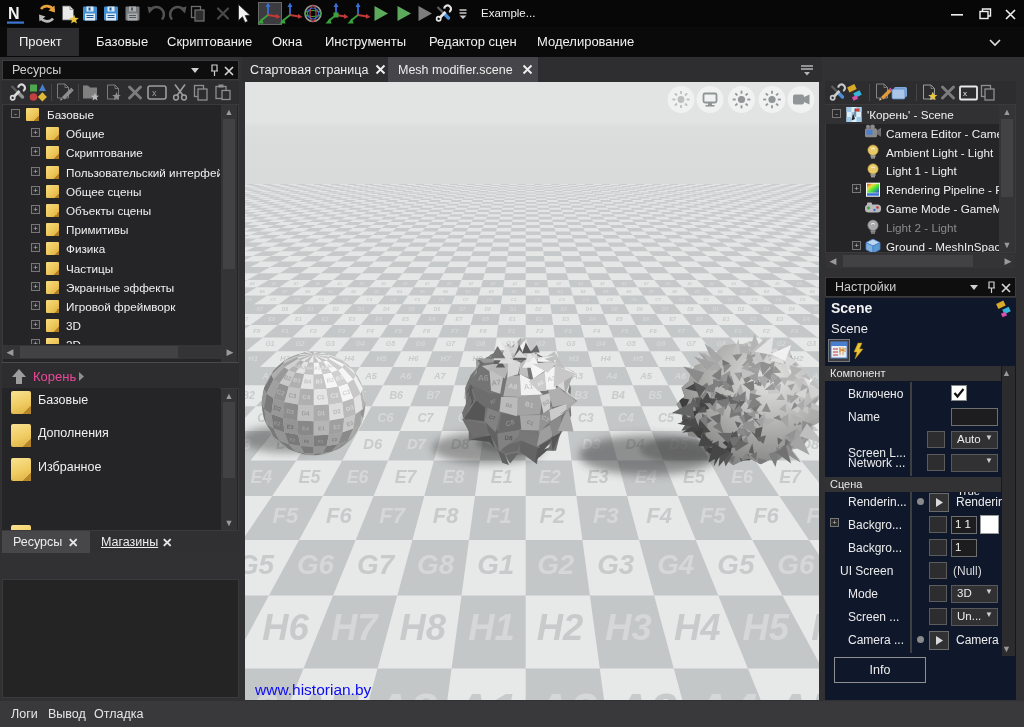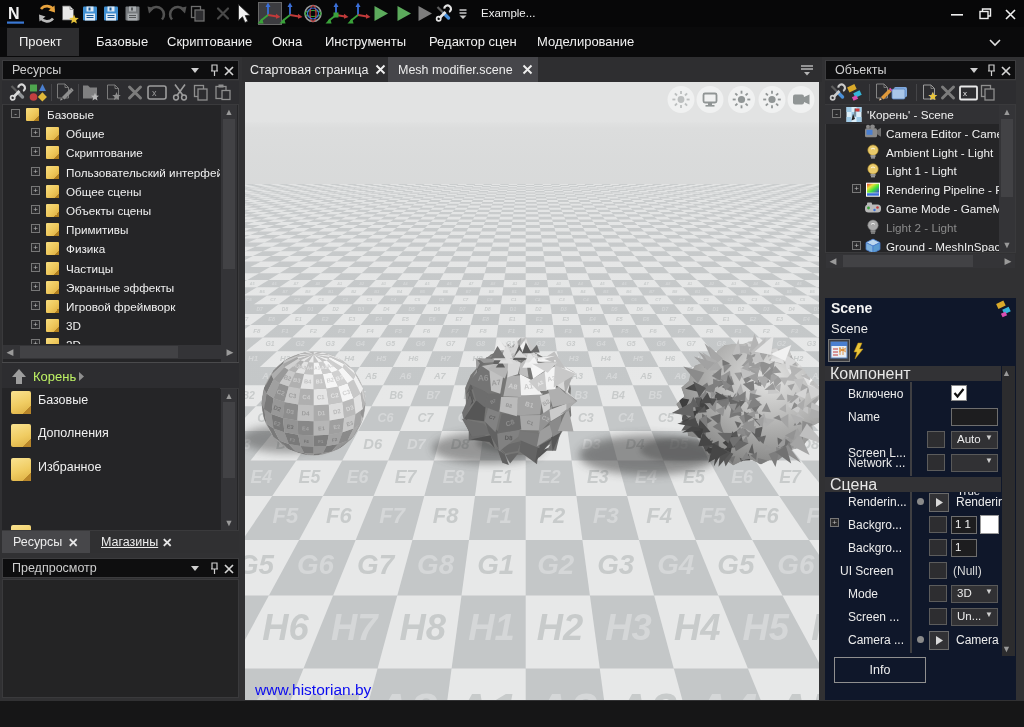--- a/index.html
+++ b/index.html
@@ -25,21 +25,21 @@
 .sb .ar { position:absolute; color:#9a9a9a; font-size:9px; line-height:10px; text-align:center; }
 .tab2 { position:absolute; color:#ededed; font-size:12.5px; }
 .x { color:#e8e8e8; font-weight:bold; }
 #statusbar { position:absolute; left:0; top:701px; width:1024px; height:26px; background:#39393b; color:#e6e6e6; font-size:12.5px; }
 #statusbar span { position:absolute; top:6px; }
 .dd { position:absolute; background:#313134; border:1px solid #595959; color:#ededed; font-size:11.5px; }
 .dd b { position:absolute; right:4px; top:1px; color:#cfcfcf; font-size:8px; font-weight:normal; }
 .inp { position:absolute; background:#1d1d1f; border:1px solid #6e6e6e; color:#f2f2f2; font-size:11.5px; }
 .box17 { position:absolute; width:18px; height:17px; background:#2d2d30; border:1px solid #5c5c5c; }
 .plbl { position:absolute; color:#ececec; font-size:12px; white-space:nowrap; }
-.sech { position:absolute; left:0; width:176px; height:15px; background:#323235; color:#e6e6e6; font-size:16px; padding-left:5px; line-height:15px; }
+.sech { position:absolute; left:0; width:176px; height:15px; background:#323235; color:#e6e6e6; font-size:11px; padding-left:5px; line-height:15px; }
 svg text { user-select:none; }
 .bigfolder { position:absolute; width:20px; height:23px; display:block;
 background:linear-gradient(160deg,#f9e291 0%,#f0cc62 55%,#dcae42 100%); border-radius:2px; }
 .bigfolder::after { content:""; position:absolute; right:0; bottom:0; width:8px; height:8px;
 background:linear-gradient(315deg,#b8862a 50%,rgba(0,0,0,0) 50%); }
 </style>
 </head>
 <body>
 <div id="win">
 
@@ -315,21 +315,21 @@
 <div class="sb" style="left:3px;top:288px;width:234px;height:14px;">
   <div class="ar" style="left:2px;top:2px;width:10px;">◀</div>
   <div class="th" style="left:17px;top:1px;width:158px;height:12px;"></div>
   <div class="ar" style="right:2px;top:2px;width:10px;">▶</div>
 </div>
 
 <div class="abs" style="left:2px;top:305px;width:237px;height:27px;background:#2d2d30;border-top:1px solid #4a4a4c;">
   <svg class="abs" style="left:8px;top:5px" width="18" height="18">
           <polygon points="9,1 16,9 12,9 12,16 6,16 6,9 2,9" fill="#9d9d9d"></polygon>
         </svg>
-  <span class="abs" style="left:31px;top:6px;color:#bef264;font-size:13px;">Корень</span>
+  <span class="abs" style="left:31px;top:6px;color:#ec4899;font-size:13px;">Корень</span>
   <svg class="abs" style="left:76px;top:9px" width="8" height="10">
           <polygon points="1,0 6,4.5 1,9" fill="#8f8f8f"></polygon>
         </svg>
 </div>
 
 <div class="treebg" style="left:2px;top:331px;width:237px;height:143px;"></div>
 <div class="abs" style="left:2px;top:331px;width:218px;height:142px;overflow:hidden;background:#252527;">
         <div class="abs" style="left:0;top:3px;height:33px;width:218px;">
           <span class="bigfolder" style="left:9px;top:0;"></span>
           <span class="abs" style="left:36px;top:2px;color:#f0f0f0;font-size:12.5px;">Базовые</span>
@@ -351,32 +351,20 @@
 </div>
 
 <div class="abs" style="left:2px;top:474px;width:237px;height:22px;background:#303032;">
   <div class="abs" style="left:0;top:0;width:88px;height:22px;background:#47474a;"></div>
   <span class="tab2" style="left:11px;top:4px;">Ресурсы</span>
   <span class="tab2 x" style="left:66px;top:4px;">✕</span>
   <span class="tab2" style="left:99px;top:4px;text-decoration:underline;">Магазины</span>
   <span class="tab2 x" style="left:160px;top:4px;">✕</span>
 </div>
 
-<div class="panel-title" style="left:2px;top:501px;width:237px;height:20px;">
-  <span class="t">Предпросмотр</span>
-  <svg class="abs" style="left:188px;top:7px" width="10" height="8">
-          <polygon points="0,0 8,0 4,5" fill="#cfcfcf"></polygon>
-        </svg>
-  <svg class="abs" style="left:206px;top:3px" width="11" height="13">
-          <path d="M3 1 h5 v6 h-5 z M2 7 h7 M5.5 7 v5" stroke="#cfcfcf" stroke-width="1.2" fill="none"></path>
-        </svg>
-  <svg class="abs" style="left:221px;top:5px" width="11" height="11">
-          <path d="M1 1 l8 8 M9 1 l-8 8" stroke="#d5d5d5" stroke-width="1.7"></path>
-        </svg>
-</div>
 <div class="treebg" style="left:2px;top:522px;width:237px;height:119px;background:#242425;"></div>
 
 <div class="abs" style="left:242px;top:0;width:580px;height:25px;background:#2e2e30;">
   <span class="tab2" style="left:8px;top:6px;font-size:12.5px;">Стартовая страница</span>
   <svg class="abs" style="left:133px;top:7px" width="12" height="12">
           <path d="M1.5 1.5 l8 8 M9.5 1.5 l-8 8" stroke="#efefef" stroke-width="1.9"></path>
         </svg>
   <div class="abs" style="left:146px;top:0;width:150px;height:25px;background:#46464a;"></div>
   <span class="tab2" style="left:156px;top:6px;font-size:12.5px;">Mesh modifier.scene</span>
   <svg class="abs" style="left:280px;top:7px" width="12" height="12">
@@ -2610,32 +2598,20 @@
           <line x1="521.2" y1="17.5" x2="518.2" y2="17.5" stroke="#909595" stroke-width="1.8"></line>
           <line x1="522.9" y1="13.4" x2="520.8" y2="11.3" stroke="#909595" stroke-width="1.8"></line>
           <line x1="527" y1="11.7" x2="527" y2="8.7" stroke="#909595" stroke-width="1.8"></line>
           <line x1="531.1" y1="13.4" x2="533.2" y2="11.3" stroke="#909595" stroke-width="1.8"></line>
           <rect x="548" y="12.5" width="11" height="10" rx="2" fill="#909595"></rect>
           <polygon points="559,15 564.5,12.5 564.5,22.5 559,20" fill="#909595"></polygon>
           <text x="10" y="613" font-family="Liberation Sans, sans-serif" font-size="15.5" fill="#0b0bf0">www.historian.by</text>
         </svg>
 </div>
 
-<div class="panel-title" style="left:825px;top:3px;width:191px;height:20px;">
-  <span class="t">Объекты</span>
-  <svg class="abs" style="left:144px;top:7px" width="10" height="8">
-          <polygon points="0,0 8,0 4,5" fill="#cfcfcf"></polygon>
-        </svg>
-  <svg class="abs" style="left:160px;top:3px" width="11" height="13">
-          <path d="M3 1 h5 v6 h-5 z M2 7 h7 M5.5 7 v5" stroke="#cfcfcf" stroke-width="1.2" fill="none"></path>
-        </svg>
-  <svg class="abs" style="left:175px;top:5px" width="11" height="11">
-          <path d="M1 1 l8 8 M9 1 l-8 8" stroke="#d5d5d5" stroke-width="1.7"></path>
-        </svg>
-</div>
 <div class="toolbar" style="left:825px;top:24px;width:191px;height:23px;">
 <svg class="abs" style="left:0;top:0" width="191" height="23">
 <path d="M6.5 5.0 L12.5 11.0" stroke="#5e5e5e" stroke-width="2.2"></path>
           <path d="M13 11.5 L17.5 16.0" stroke="#4a90d9" stroke-width="3.4" stroke-linecap="round"></path>
           <path d="M8.5 16.0 L14.5 10.0" stroke="#c9c9c9" stroke-width="2.6"></path>
           <circle cx="7.7" cy="16.8" r="2.1" fill="none" stroke="#c9c9c9" stroke-width="1.7"></circle>
           <path d="M13.21 6.6 A3.4 3.4 0 1 1 18.14 9.93" stroke="#c9c9c9" stroke-width="2.2" fill="none"></path>
           <rect x="23" y="4.5" width="8" height="5.5" fill="#d9a92a" transform="rotate(-25 27 7.5)"></rect>
           <rect x="29" y="10.5" width="7" height="5" fill="#35b6d9" transform="rotate(-25 32.5 13.0)"></rect>
           <rect x="27.5" y="15.0" width="5" height="4" fill="#d94fb0" transform="rotate(-25 30 17.0)"></rect>
@@ -2744,20 +2720,32 @@
   <div class="ar" style="left:0;top:2px;width:16px;">▲</div>
   <div class="th" style="left:2px;top:14px;width:12px;height:78px;"></div>
   <div class="ar" style="left:0;bottom:2px;width:16px;">▼</div>
 </div>
 <div class="sb" style="left:826px;top:197px;width:189px;height:14px;">
   <div class="ar" style="left:2px;top:2px;width:10px;">◀</div>
   <div class="th" style="left:17px;top:1px;width:130px;height:12px;"></div>
   <div class="ar" style="right:2px;top:2px;width:10px;">▶</div>
 </div>
 
+<div class="panel-title" style="left:825px;top:220px;width:191px;height:20px;">
+  <span class="t">Настройки</span>
+  <svg class="abs" style="left:144px;top:7px" width="10" height="8">
+          <polygon points="0,0 8,0 4,5" fill="#cfcfcf"></polygon>
+        </svg>
+  <svg class="abs" style="left:160px;top:3px" width="11" height="13">
+          <path d="M3 1 h5 v6 h-5 z M2 7 h7 M5.5 7 v5" stroke="#cfcfcf" stroke-width="1.2" fill="none"></path>
+        </svg>
+  <svg class="abs" style="left:175px;top:5px" width="11" height="11">
+          <path d="M1 1 l8 8 M9 1 l-8 8" stroke="#d5d5d5" stroke-width="1.7"></path>
+        </svg>
+</div>
 <div class="abs" style="left:825px;top:241px;width:191px;height:402px;background:#0f172a;">
 <span class="abs" style="left:6px;top:2px;color:#f2f2f2;font-size:14px;font-weight:bold;">Scene</span>
         <svg class="abs" style="left:168px;top:1px" width="22" height="20">
           <rect x="4" y="3" width="8" height="5.5" fill="#d9a92a" transform="rotate(-25 8 6)"></rect>
           <rect x="10" y="9" width="7" height="5" fill="#35b6d9" transform="rotate(-25 13.5 11.5)"></rect>
           <rect x="8.5" y="13.5" width="5" height="4" fill="#d94fb0" transform="rotate(-25 11 15.5)"></rect>
         </svg>
         <span class="abs" style="left:6px;top:23px;color:#ededed;font-size:13px;">Scene</span>
         <div class="abs" style="left:3px;top:41px;width:22px;height:23px;background:#3c3c40;border:1px solid #787878;"></div>
         <svg class="abs" style="left:5px;top:43px" width="40" height="20">
@@ -2830,14 +2818,19 @@
         <span class="plbl" style="left:131px;top:335px;">Camera <span style="color:#6aa9e8">|</span></span>
         <div class="abs" style="left:177px;top:68px;width:13px;height:290px;background:#2c2c2e;">
           <div class="ar" style="left:0;top:2px;width:13px;position:absolute;color:#9a9a9a;font-size:9px;">▲</div>
           <div class="ar" style="left:0;bottom:2px;width:13px;position:absolute;color:#9a9a9a;font-size:9px;">▼</div>
         </div>
         <div class="abs" style="left:9px;top:359px;width:92px;height:26px;border:1px solid #8f8f8f;color:#ededed;font-size:12.5px;text-align:center;line-height:24px;">Info</div>
 </div>
 
 </div>
 
+<div id="statusbar">
+  <span style="left:11px;">Логи</span>
+  <span style="left:48px;">Вывод</span>
+  <span style="left:94px;">Отладка</span>
+</div>
 
 </div>
 
 </body></html>

